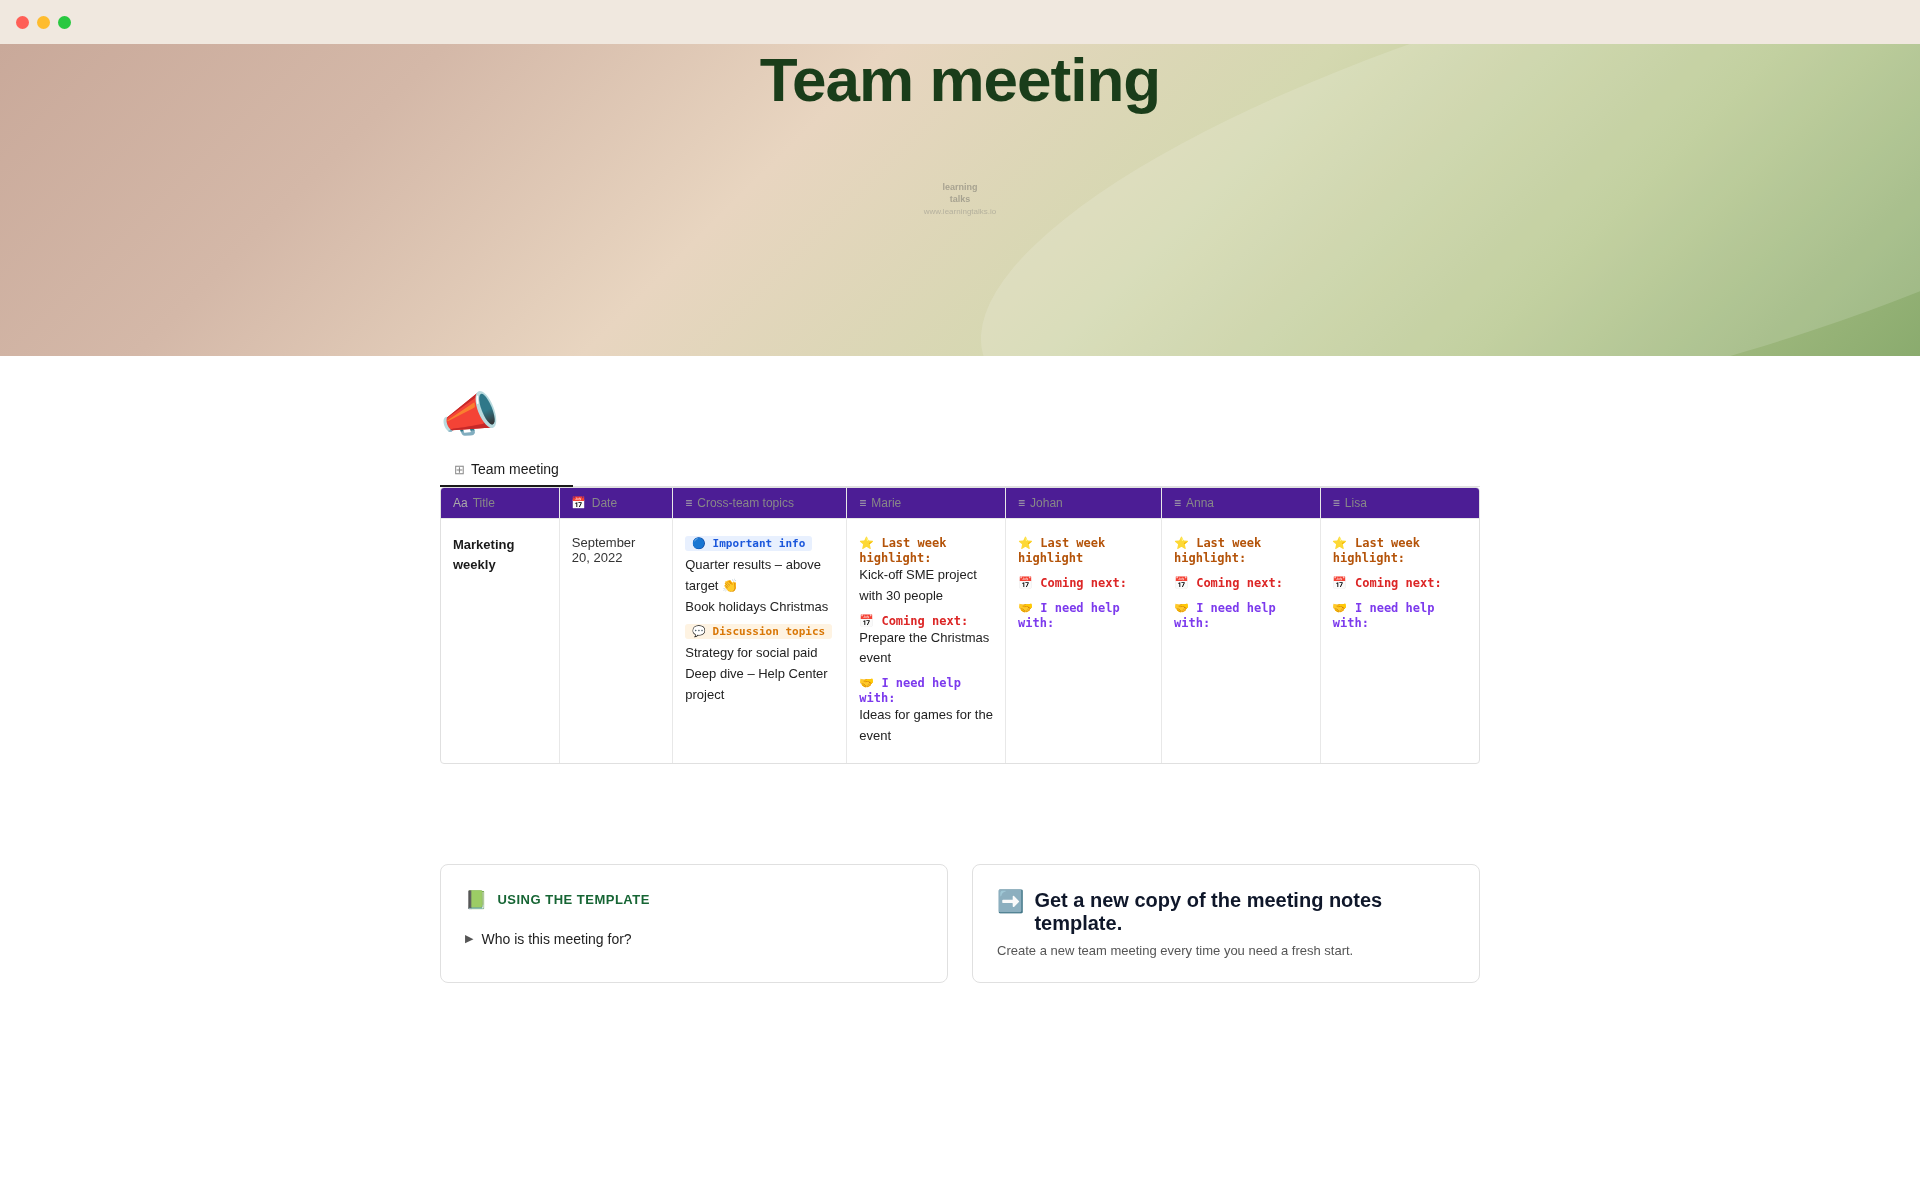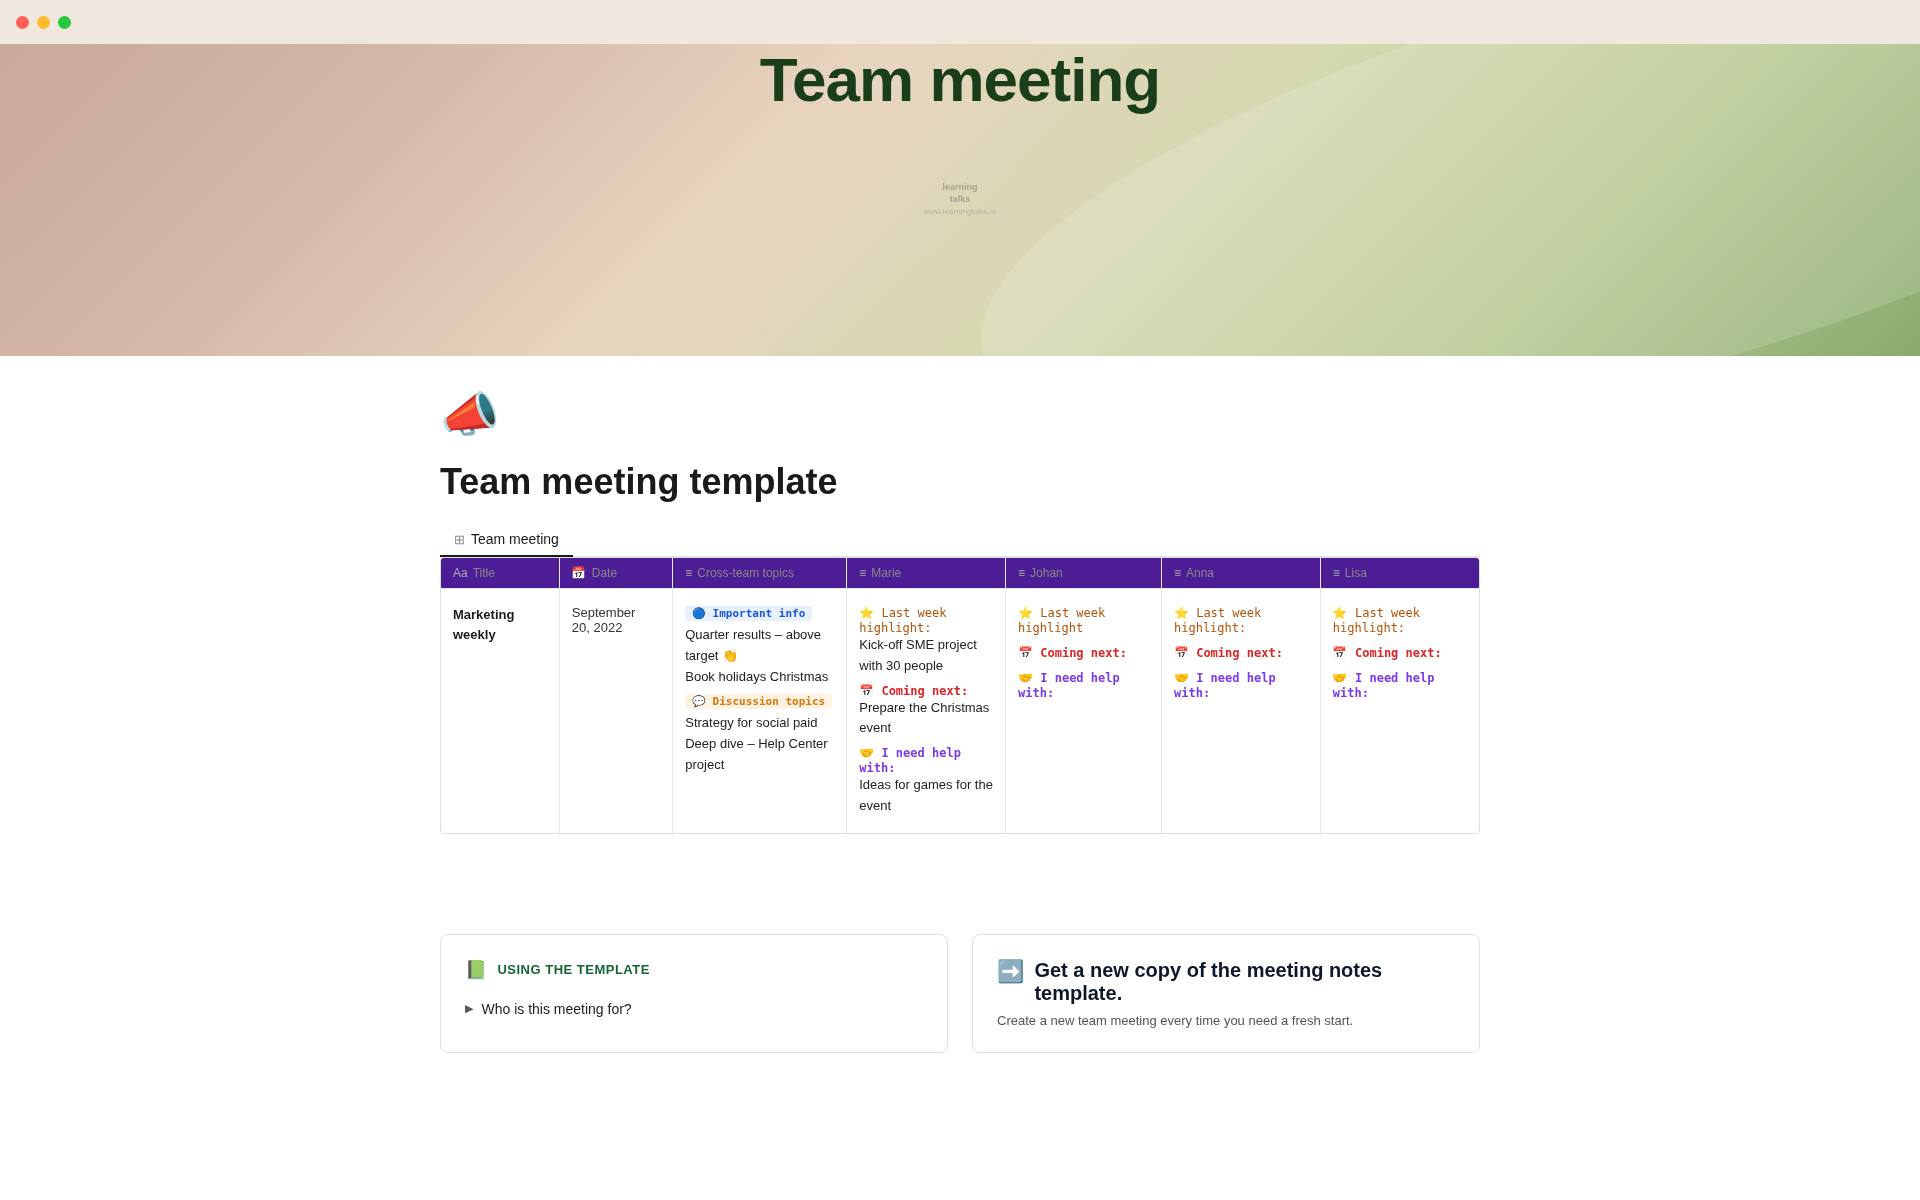--- a/index.html
+++ b/index.html
@@ -169,21 +169,21 @@
       font-weight: 600;
       padding: 1px 7px;
       border-radius: 3px;
       margin-bottom: 4px;
       font-family: monospace;
     }
     .tag-highlight {
       display: inline;
       color: #b45309;
       font-size: 12px;
-      font-weight: 400;
+      font-weight: 700;
       font-family: monospace;
     }
     .tag-coming {
       display: inline;
       color: #dc2626;
       font-size: 12px;
       font-weight: 600;
       font-family: monospace;
     }
     .tag-help {
@@ -311,21 +311,20 @@
   </div>
   <h1 class="hero-title">Team meeting</h1>
 </div>
 
 <div class="page-body">
 
   <div class="icon-area">
     <span class="megaphone-icon">📣</span>
   </div>
 
-  <h2 class="page-title">Team meeting template</h2>
 
   <div class="tab-bar">
     <div class="tab-item active">
       <span class="tab-icon">⊞</span>
       <span>Team meeting</span>
     </div>
   </div>
 
   <div class="table-wrapper">
     <table class="meeting-table">

